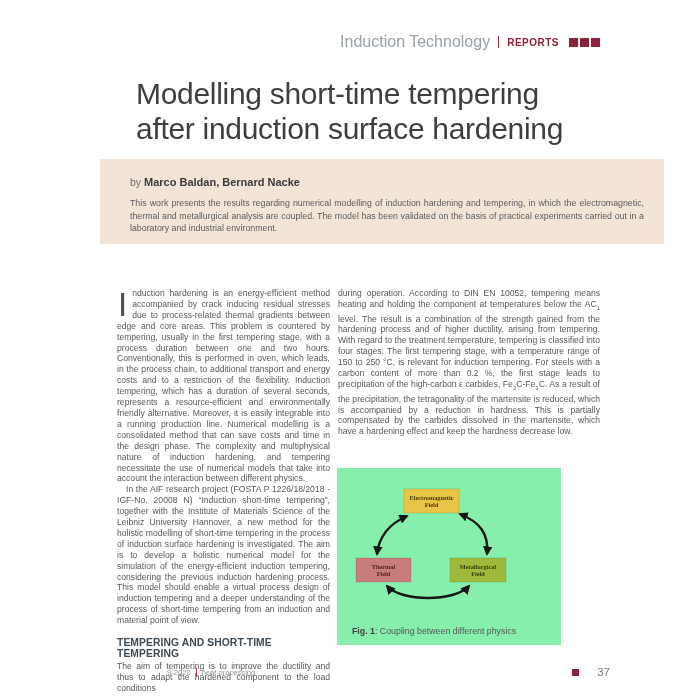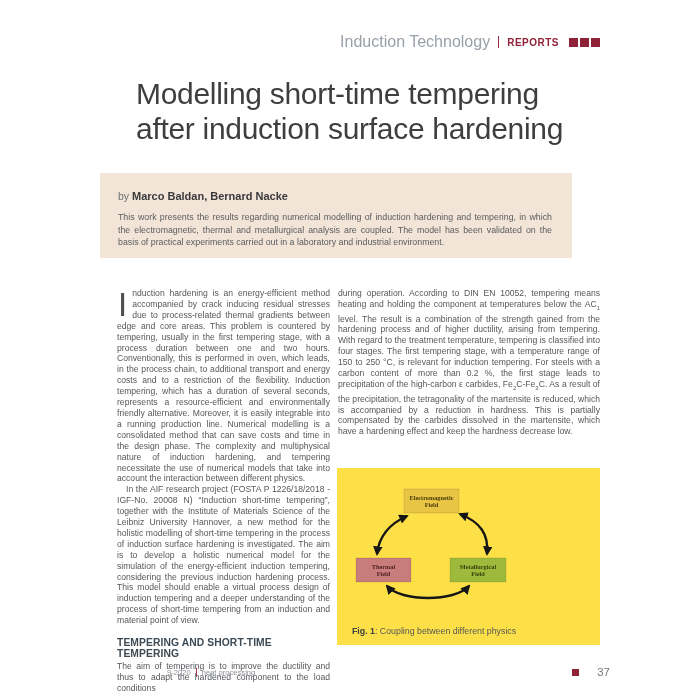--- a/index.html
+++ b/index.html
@@ -12,38 +12,38 @@
   .header { position:absolute; top:33px; right:100px; display:flex; align-items:center; }
   .header .section { font-size:16px; color:#98a0a8; }
   .header .hdiv { width:1px; height:12px; background:#9c2b44; margin:0 8px; }
   .header .category { font-size:10px; font-weight:bold; color:#8f2138; letter-spacing:.5px; }
   .header .squares { display:flex; gap:2px; margin-left:10px; }
   .header .squares span { width:9px; height:9px; background:#8f2138; display:block; }
   
   .title { position:absolute; left:136px; top:76px; font-size:30px; line-height:35px;
            color:#3e3e40; letter-spacing:-.3px; }
   
-  .abstract-box { position:absolute; left:100px; top:173px; width:472px; height:85px;
-                  background:#f2e5d8; padding:17px 20px 0 18px; }
+  .abstract-box { position:absolute; left:100px; top:159px; width:564px; height:85px;
+                  background:#f2e5d8; padding:17px 20px 0 30px; }
   .byline { font-size:10.5px; color:#6e6f72; }
   .byline b { font-size:11px; color:#3a3a3c; }
   .abstract-text { margin-top:9px; font-size:8.8px; line-height:12.6px; color:#5a5b5e;
                    text-align:justify; }
   
   .columns { position:absolute; left:117px; top:288px; width:483px; display:flex; gap:8px; }
   .col1 { width:213px; }
   .col2 { width:262px; }
   .columns p { font-size:8.6px; line-height:10.9px; color:#55575b; text-align:justify; }
   .dropcap { float:left; font-size:33px; line-height:29px; margin:2px 5px 0 1px; color:#4c4e52; }
   .indent { text-indent:9px; }
   .section-heading { margin-top:11px; margin-bottom:2px; font-size:10.3px; font-weight:bold;
                      color:#3d4a54; letter-spacing:.1px; }
   sub { font-size:6px; }
   
-  .figure { position:absolute; left:337px; top:468px; width:263px; height:177px; background:#fde047; }
+  .figure { position:absolute; left:337px; top:468px; width:224px; height:177px; background:#86efac; }
   .figure svg { display:block; margin-top:8px; }
   .figure .caption { position:absolute; left:15px; bottom:9px; font-size:8.8px; color:#55575a; }
   .figure .caption b { color:#3f4143; }
   
   .footer-left { position:absolute; left:167px; top:668px; display:flex; align-items:center;
                  font-size:7.6px; color:#8d9196; }
   .footer-left .fdiv { width:1px; height:9px; background:#a8394f; margin:0 5px; }
   .footer-right { position:absolute; right:90px; top:666px; display:flex; align-items:center; gap:18px; }
   .footer-right .marker { width:7px; height:7px; background:#8f2138; display:block; }
   .footer-right .pagenum { font-size:11.5px; color:#75787d; }

